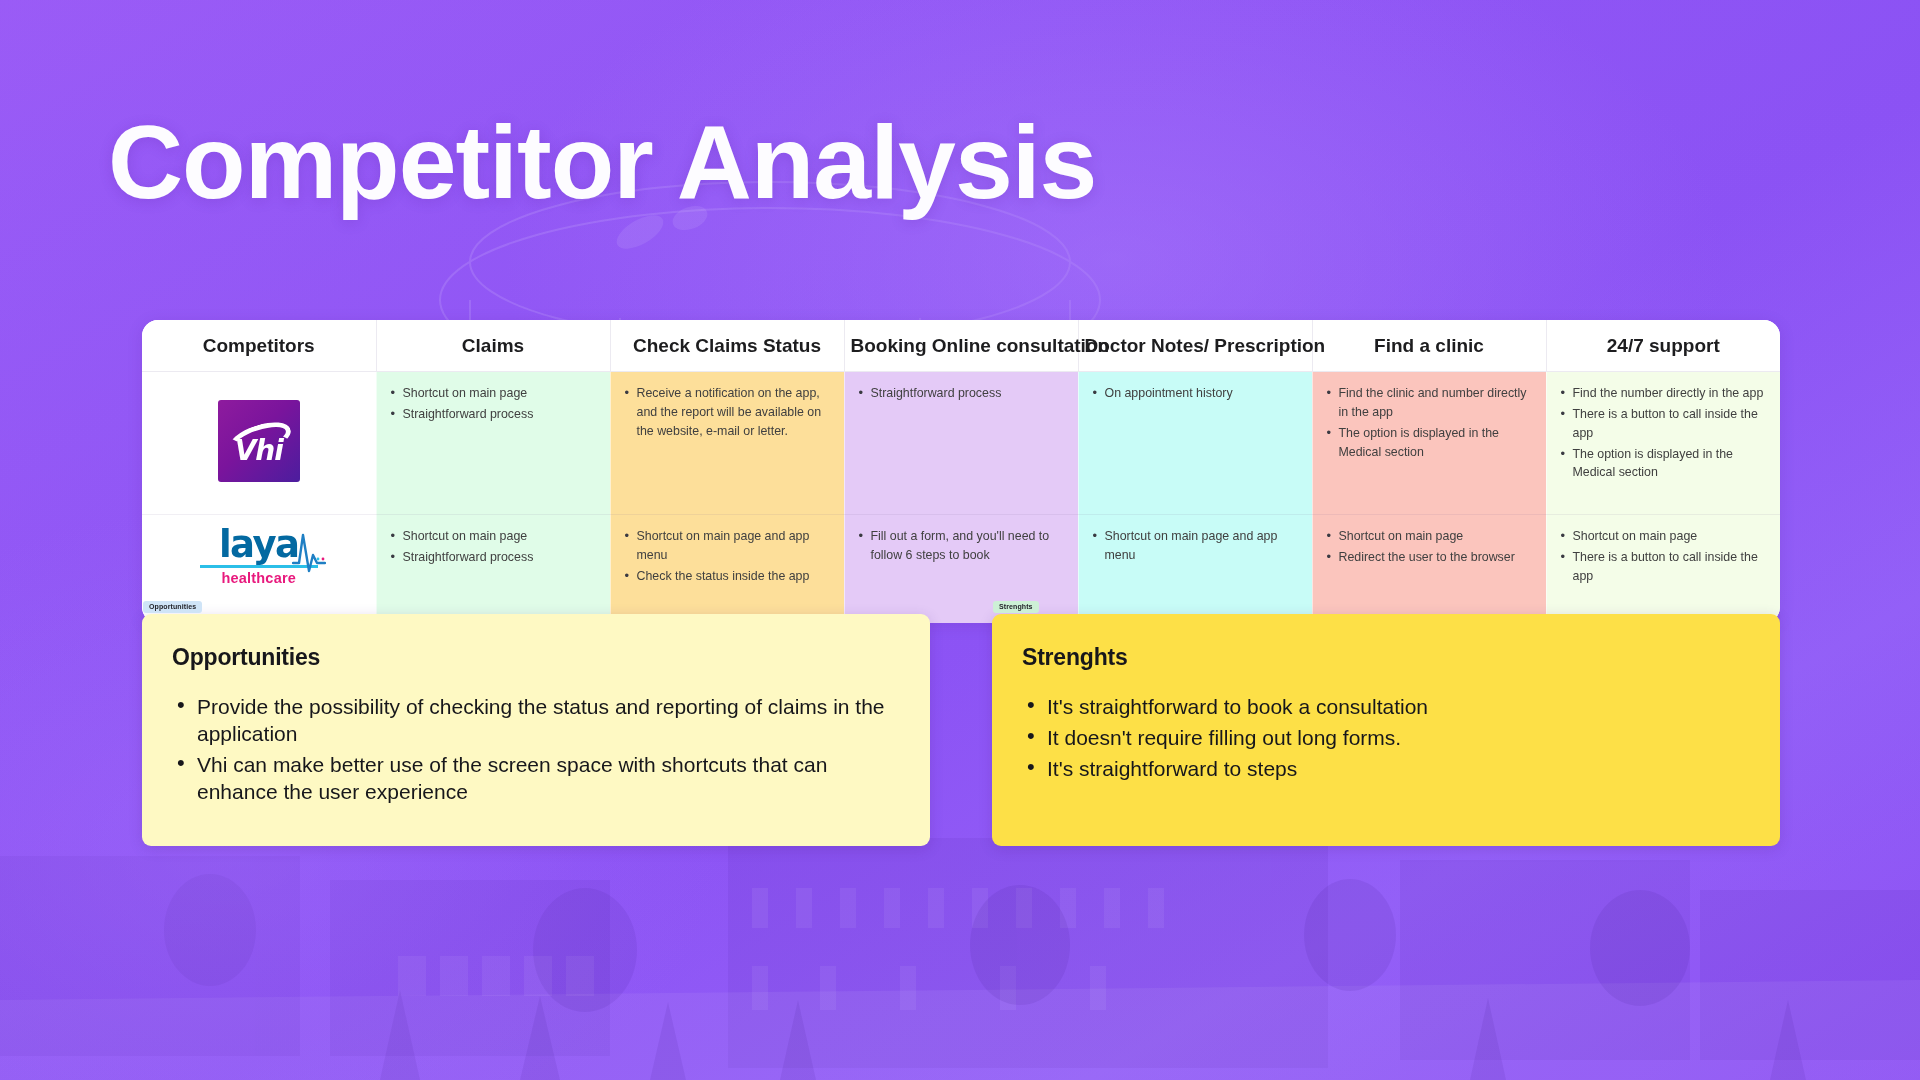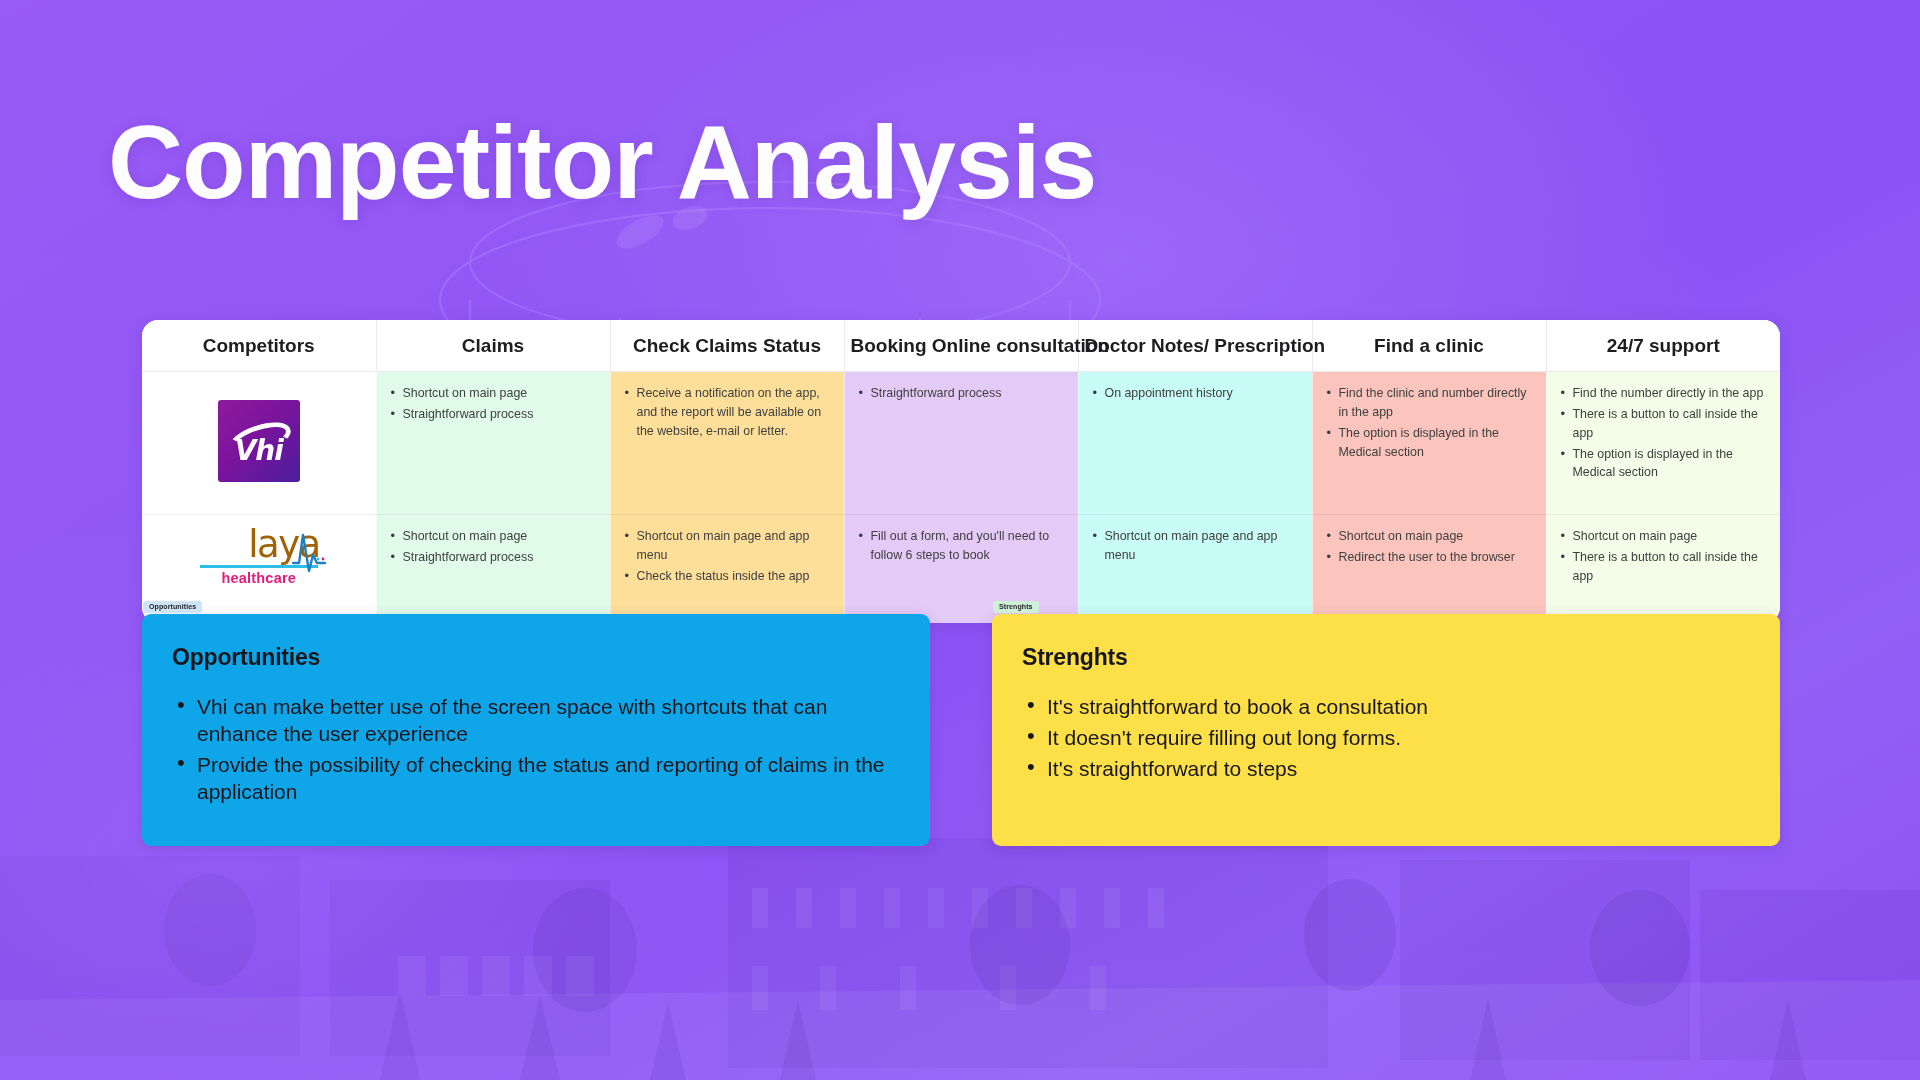--- a/index.html
+++ b/index.html
@@ -91,22 +91,22 @@
   .vhi-logo .vhi-text {
     position:absolute; left:0; right:0; top:41%;
     text-align:center; color:#fff;
     font-family:"DejaVu Sans", sans-serif;
     font-size:28px; font-weight:700; font-style:italic;
     letter-spacing:-1px;
   }
   .laya-logo { width:122px; margin:0 auto; text-align:center; position:relative; }
   .laya-logo .laya-text {
     font-family:"DejaVu Sans", sans-serif;
-    font-size:37px; font-weight:400; color:#a16207;
-    letter-spacing:-1.5px; line-height:.95;text-align:right;
+    font-size:37px; font-weight:700; color:#0369a1;
+    letter-spacing:-1.5px; line-height:.95;
   }
   .laya-logo .laya-rule { height:3px; background:#2bbfe8; margin:3px 2px 2px; }
   .laya-logo .laya-sub {
     font-size:14.5px; font-weight:700; color:#e8197d; letter-spacing:.2px;
   }
   .laya-logo .ecg {
     position:absolute; right:-6px; top:2px; width:34px; height:46px;
   }
 
   
@@ -317,26 +317,26 @@
               <li>Shortcut on main page</li>
               <li>There is a button to call inside the app</li>
             </ul>
           </td>
       </tr>
     </tbody>
   </table>
 </div>
 
 <div class="cards">
-  <div class="card" style="background: #0ea5e9;">
+  <div class="card" style="background: #fef9c3;">
     <span class="tab" style="background: rgb(207, 228, 247);">Opportunities</span>
     <h3>Opportunities</h3>
     <ul>
+        <li>Provide the possibility of checking the status and reporting of claims in the application</li>
         <li>Vhi can make better use of the screen space with shortcuts that can enhance the user experience</li>
-        <li>Provide the possibility of checking the status and reporting of claims in the application</li>
       </ul>
   </div>
   <div class="card" style="background: #fde047;">
     <span class="tab" style="background: rgb(205, 240, 214);">Strenghts</span>
     <h3>Strenghts</h3>
     <ul>
         <li>It's straightforward to book a consultation</li>
         <li>It doesn't require filling out long forms.</li>
         <li>It's straightforward to steps</li>
       </ul>

